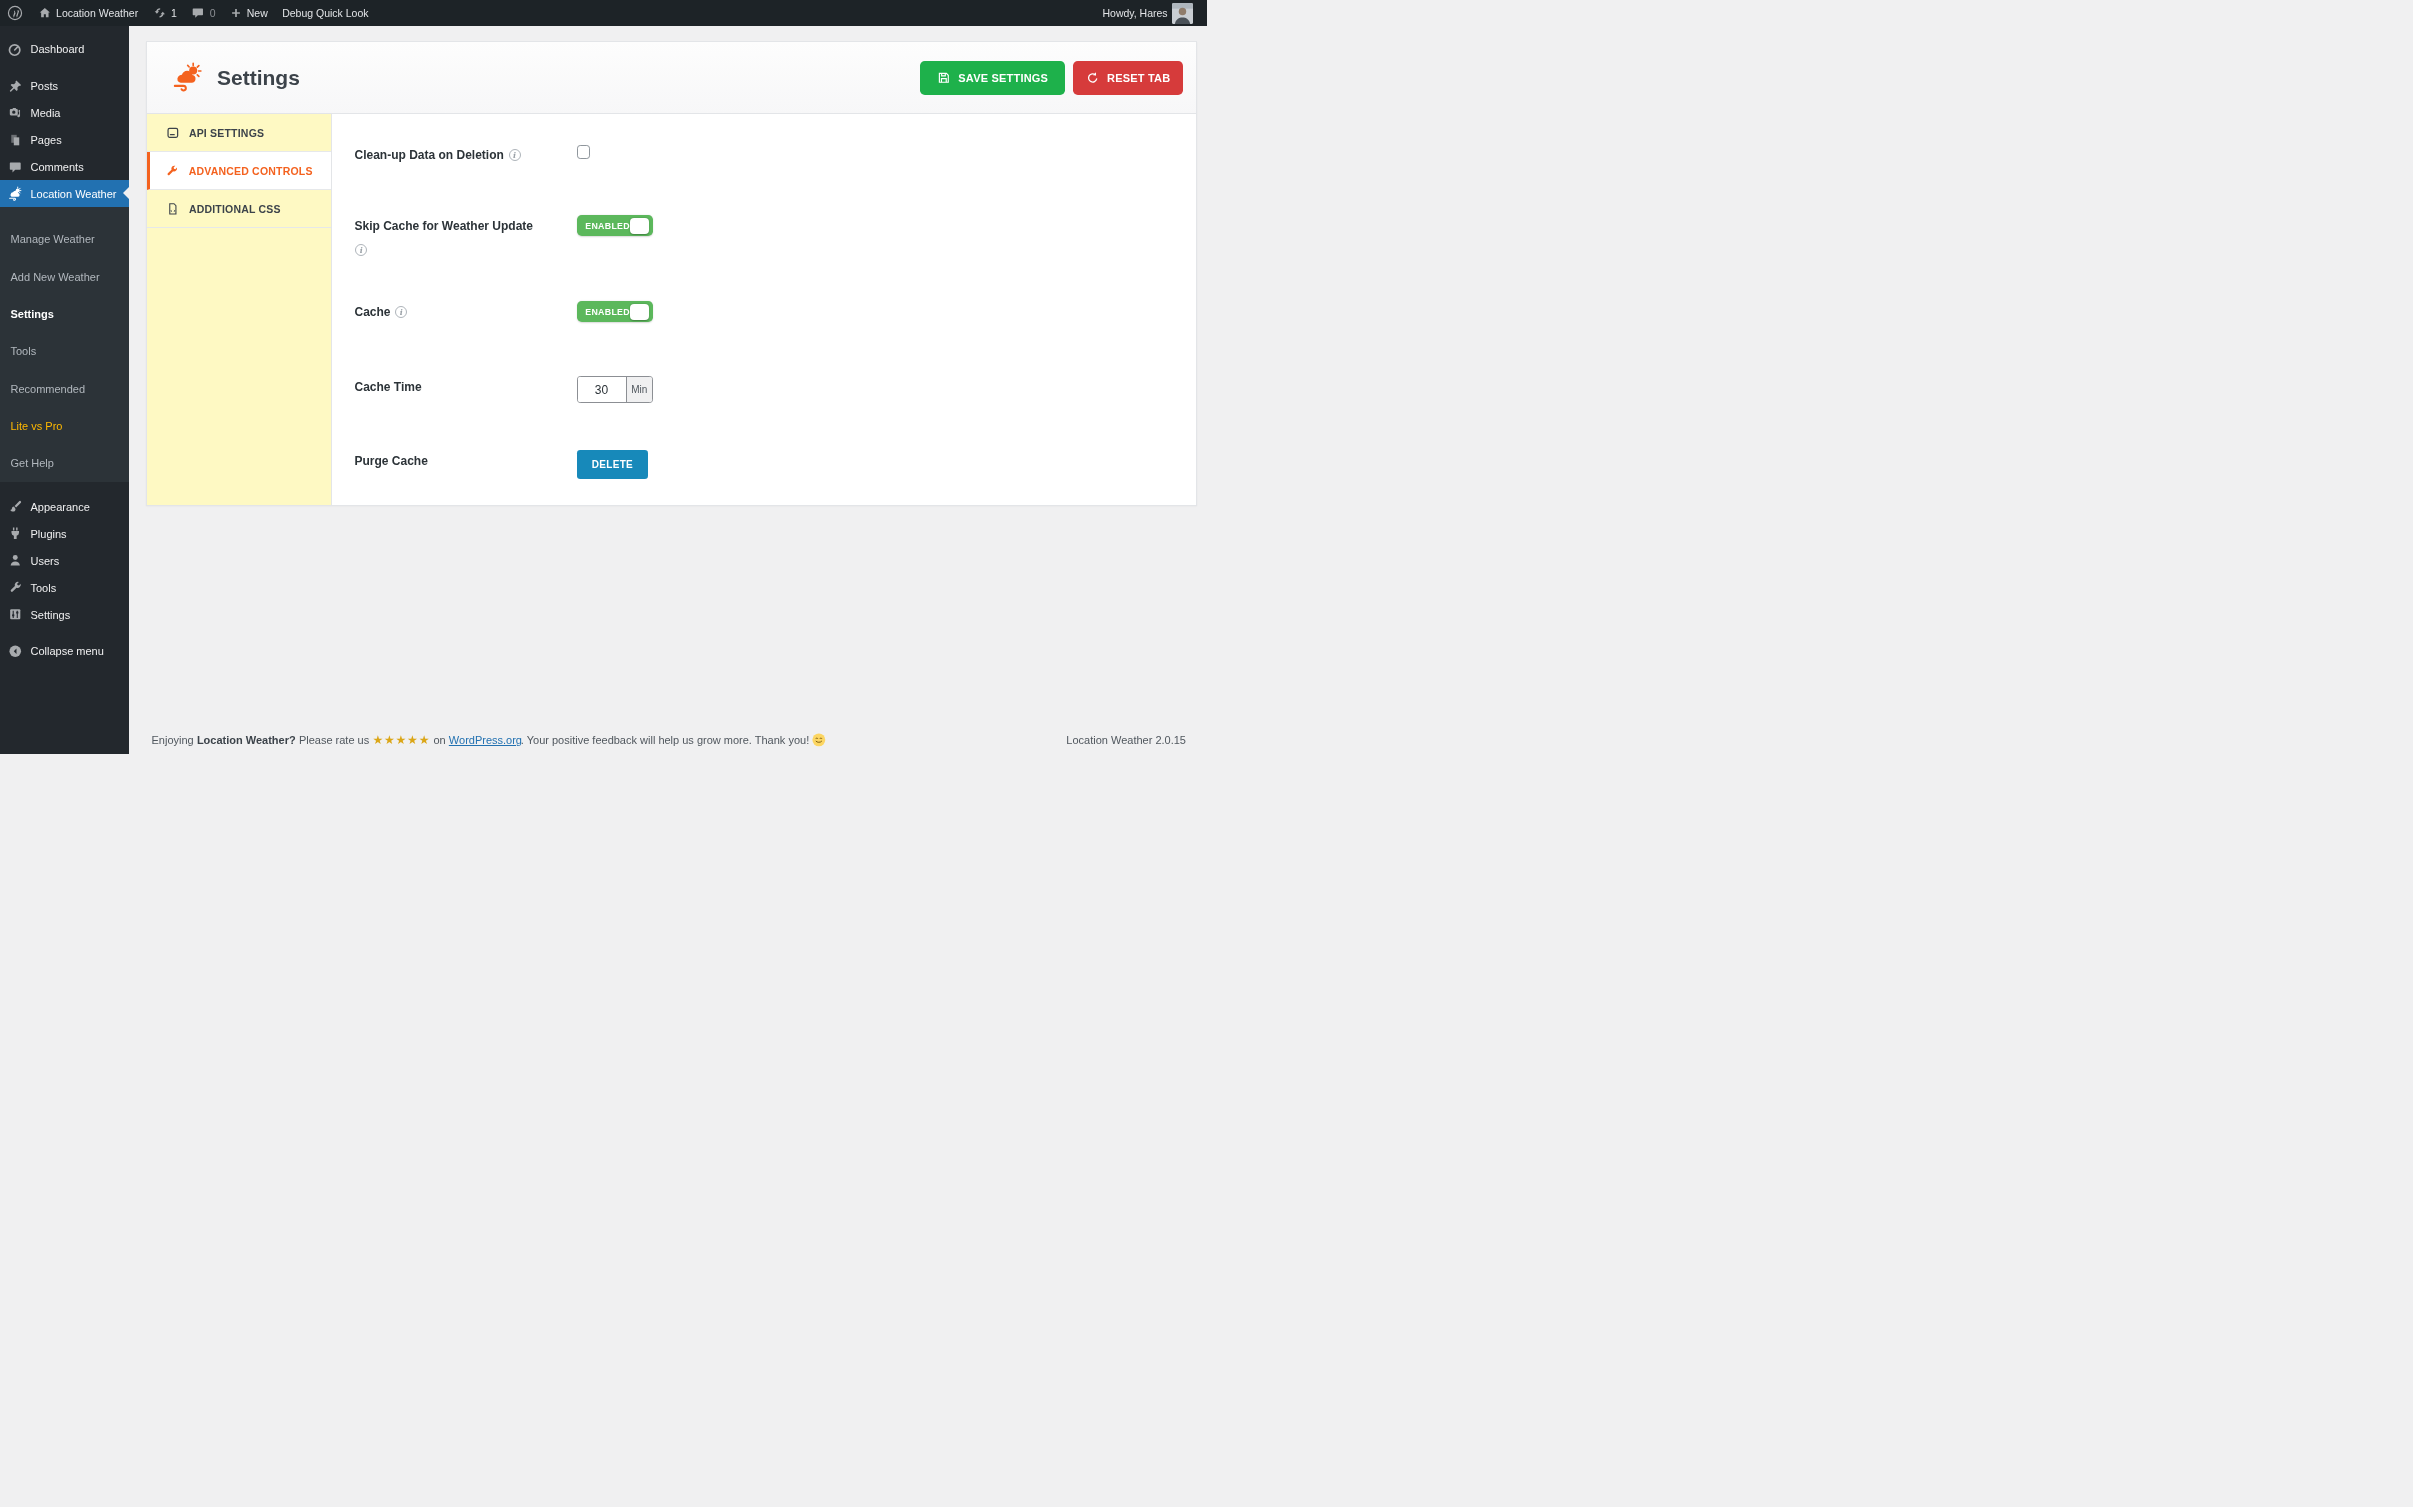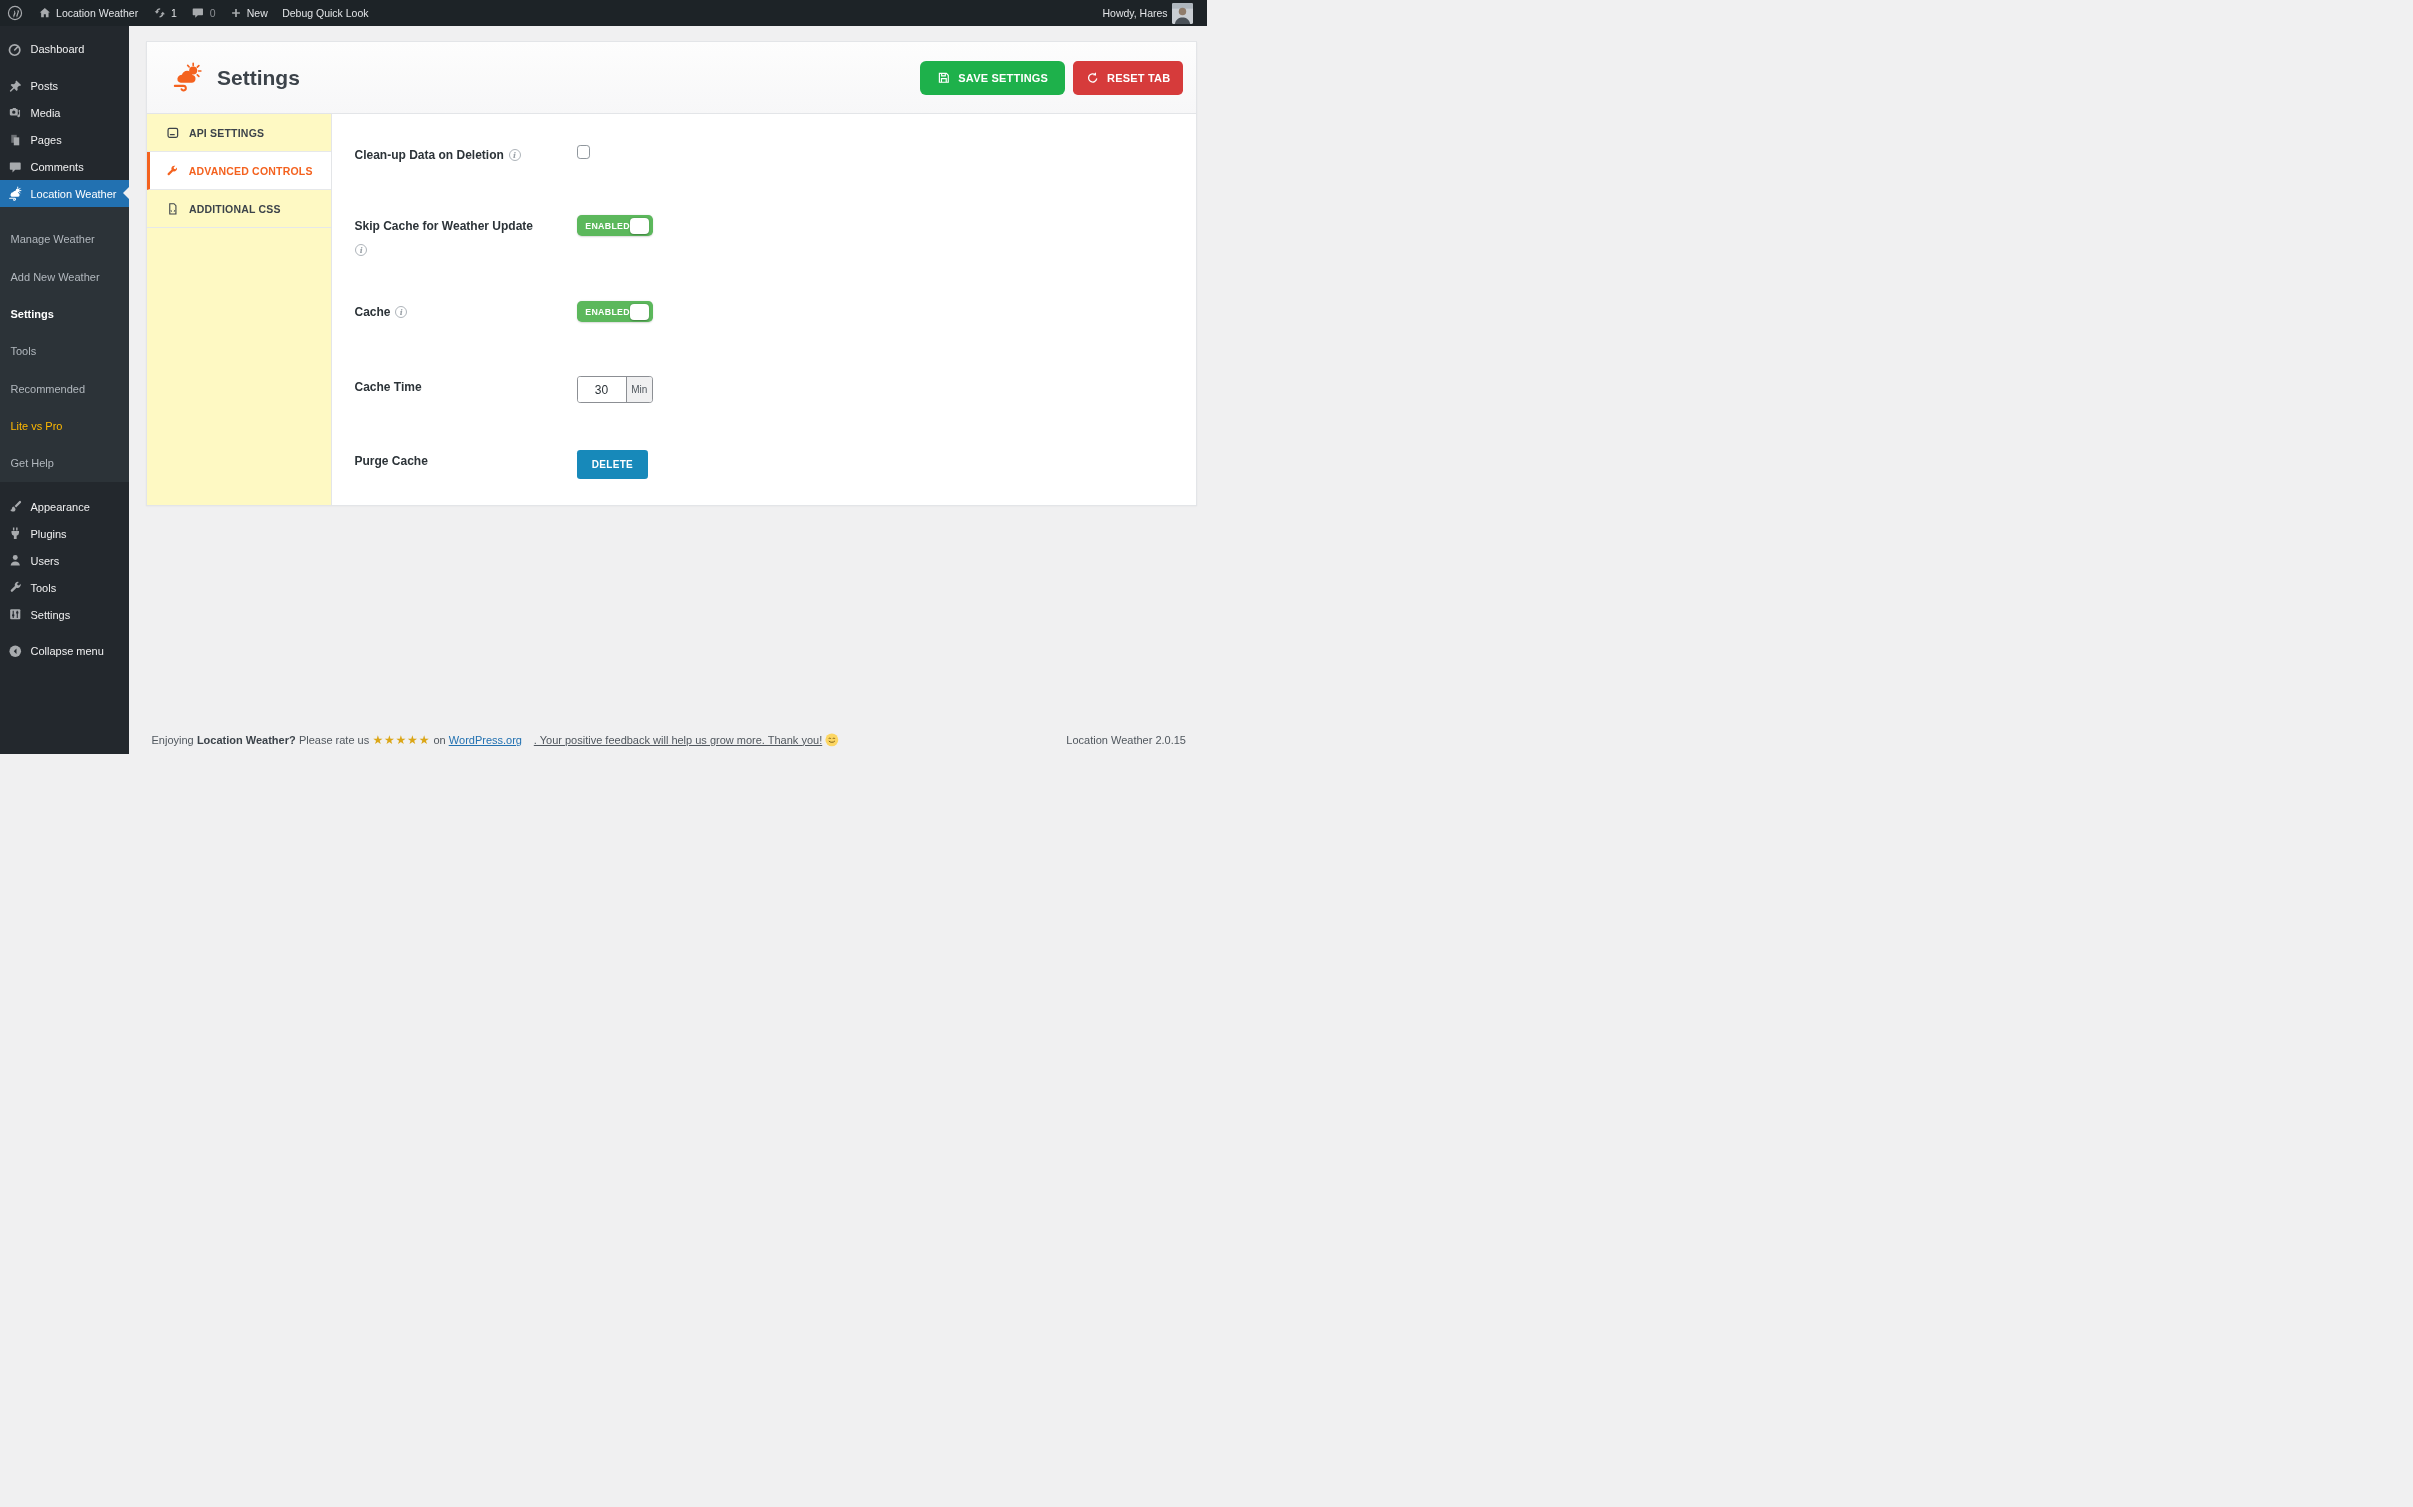--- a/index.html
+++ b/index.html
@@ -40,21 +40,21 @@
   
   .content{position:absolute;left:129px;top:26px;right:0;bottom:0;}
   .card{margin:15.3px 9.7px 0 17px;background:#fff;border:0.8px solid #e3e5e8;box-shadow:0 0.8px 1.6px rgba(0,0,0,.05);}
   .card-header{height:72px;display:flex;align-items:center;padding:0 13px 0 23px;
     background:linear-gradient(#fdfdfd,#f7f7f8);border-bottom:0.8px solid #e3e5e8;}
   .plugin-logo{display:inline-flex;flex:none;}
   .page-title{font-size:21px;font-weight:700;color:#3c434a;margin-left:12px;}
   .header-buttons{margin-left:auto;display:flex;gap:8px;}
   .btn{display:inline-flex;align-items:center;gap:7.2px;border:none;border-radius:4.8px;color:#fff;
     font-family:inherit;font-weight:700;font-size:11px;letter-spacing:0.2px;height:34px;padding:0 17px;cursor:pointer;}
-  .btn-save{background:var(--save-green,#1eb14b);border-radius:6px;}
+  .btn-save{background:var(--save-green,#1eb14b);}
   .btn-reset{background:var(--reset-red,#d63b3b);padding:0 13px;}
 
   .card-body{display:flex;align-items:stretch;min-height:378px;}
   .tabcol{width:185px;flex:none;background:#fef9c3;border-right:0.8px solid #e3e5e8;}
   .tab{height:38px;display:flex;align-items:center;gap:9.7px;padding:0 6.4px 0 18.5px;
     font-size:10.5px;font-weight:700;color:#3c434a;border-bottom:0.8px solid #e6e8ea;cursor:pointer;letter-spacing:0.2px;}
   .tab .ticon{display:inline-flex;color:#3c434a;flex:none;}
   .tab.active{background:#fff;color:var(--accent-orange,#f4621f);border-left:3.2px solid var(--accent-orange,#f4621f);padding-left:15.3px;}
   .tab.active .ticon{color:var(--accent-orange,#f4621f);}
 
@@ -85,21 +85,21 @@
   .btn-delete{display:inline-flex;align-items:center;border:none;border-radius:3.2px;height:29px;padding:0 15.3px;
     background:var(--delete-blue,#1789ba);color:#fff;font-family:inherit;font-size:10px;font-weight:700;letter-spacing:0.3px;cursor:pointer;text-align:center;}
 
   
   .footer{position:absolute;left:22.5px;right:21px;bottom:7.2px;display:flex;justify-content:space-between;
     align-items:center;font-size:11px;color:#50575e;}
   .footer .fleft{display:flex;align-items:center;flex-wrap:nowrap;gap:3.2px;white-space:nowrap;}
   .fname{font-weight:700;color:#3c434a;}
   .stars{color:var(--star-gold,#dba617);font-size:12px;letter-spacing:0.8px;}
   .flink{color:var(--link-blue,#2271b1);text-decoration:underline;cursor:pointer;}
-  .fjoin{display:inline-flex;align-items:center;gap:15px;text-decoration:underline;}
+  .fjoin{display:inline-flex;align-items:center;gap:2px;}
   .nogap{margin-left:-3.2px;}
   .version{color:#50575e;margin-left:44px;}
 </style>
 </head>
 <body>
 
 <div class="page">
 
   <div class="adminbar">
     <div class="ab-item">

